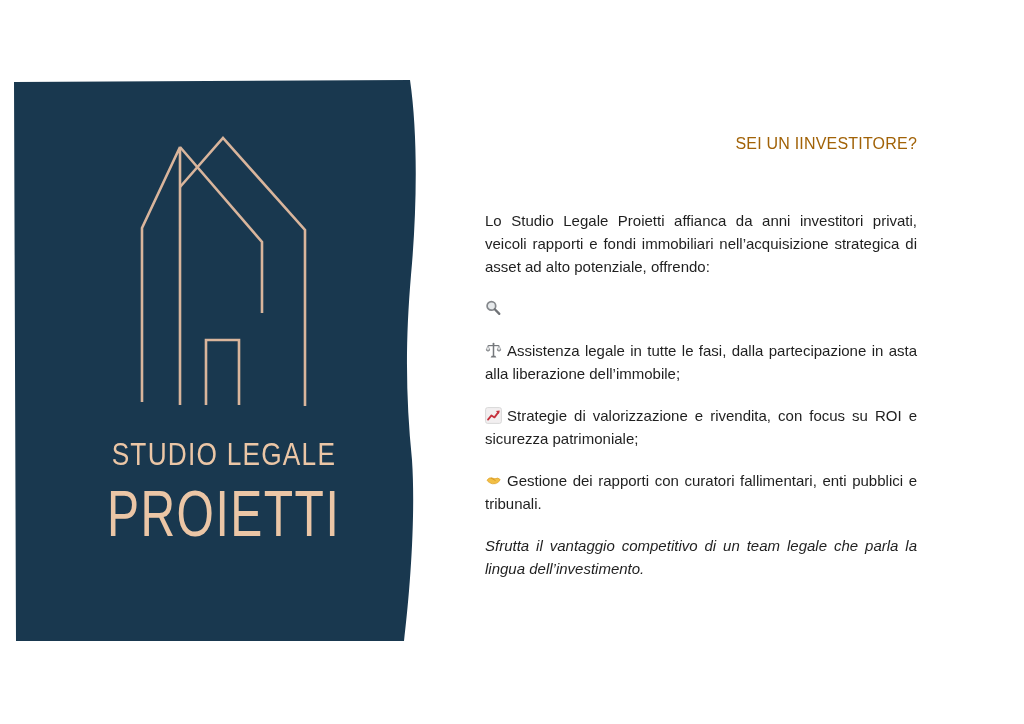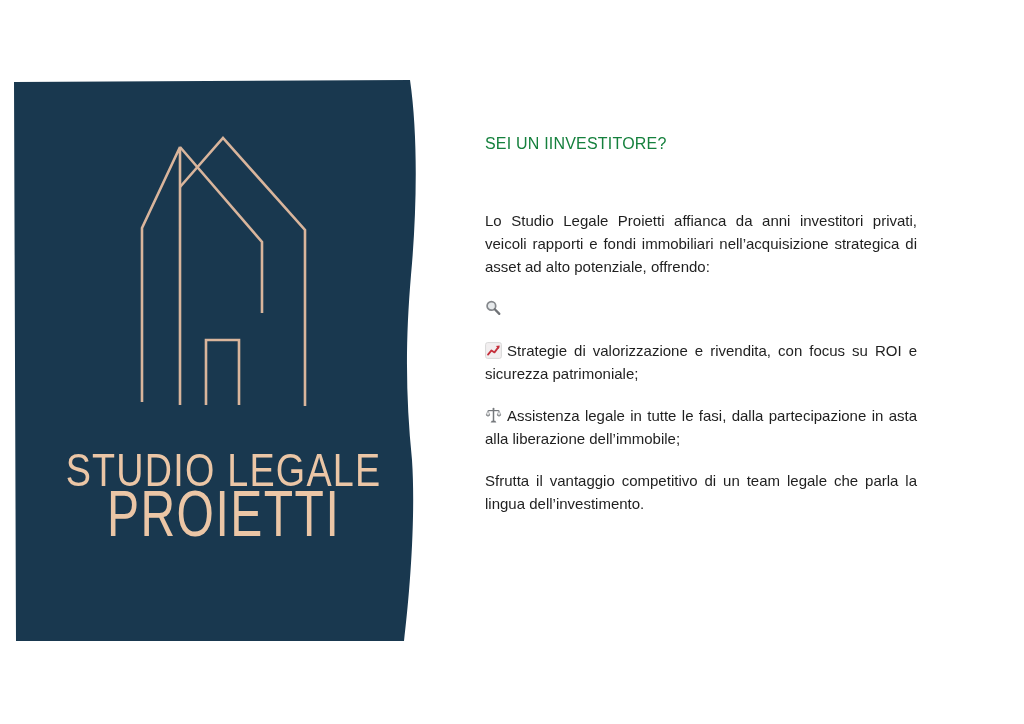--- a/index.html
+++ b/index.html
@@ -4,32 +4,32 @@
 <style>
   html,body{margin:0;padding:0;}
   body{background:#ffffff;font-family:"Liberation Sans",sans-serif;}
   .page{position:relative;width:1024px;height:724px;background:#ffffff;overflow:hidden;}
 
   
   .panel-svg{position:absolute;left:0;top:0;width:1024px;height:724px;}
 
   .logo-text{position:absolute;color:#ebc6a6;text-align:center;white-space:nowrap;
              display:flex;align-items:center;justify-content:center;}
-  .logo-line1{left:26px;top:447px;width:396px;height:46px;font-size:46px;font-weight:300;align-items:center;}
+  .logo-line1{left:26px;top:431px;width:396px;height:46px;font-size:32px;font-weight:300;align-items:center;}
   .logo-line1 .stretch{display:inline-block;transform:scaleX(0.82);transform-origin:center;letter-spacing:1.5px;}
   .logo-line2{left:26px;top:472px;width:396px;height:84px;font-size:64px;font-weight:400;}
   .logo-line2 .stretch{display:inline-block;transform:scaleX(0.75);transform-origin:center;letter-spacing:2px;}
 
   
   .copy{position:absolute;left:485px;top:133px;width:432px;color:#1f1f1f;
         font-size:15px;line-height:23px;}
-  .copy .title{font-size:16px;line-height:22px;font-weight:400;text-align:left;
-               margin:0 0 54px 0;letter-spacing:0.2px;color:#15803d;}
+  .copy .title{font-size:16px;line-height:22px;font-weight:400;text-align:right;
+               margin:0 0 54px 0;letter-spacing:0.2px;color:#a16207;}
   .copy p{margin:0 0 19px 0;text-align:justify;}
-  .copy p.last{margin-bottom:14px;}
+  .copy p.last{margin-bottom:14px;font-style:italic;}
   .emoji{display:inline-block;width:17px;height:17px;vertical-align:-3px;margin-right:5px;}
   .emoji svg{display:block;width:17px;height:17px;}
 </style>
 </head>
 <body>
 
 <div class="page">
 
   <svg class="panel-svg" viewBox="0 0 1024 724" xmlns="http://www.w3.org/2000/svg">
     <path d="M14 82 L410 80 C418 135, 417 210, 411 275 C405 345, 406 400, 412 460 C416 520, 409 600, 404 641 L16 641 Z" fill="#19384F"></path>
@@ -53,33 +53,37 @@
     <h1 class="title">SEI UN IINVESTITORE?</h1>
 
     <p>Lo Studio Legale Proietti affianca da anni investitori privati, veicoli rapporti e fondi immobiliari nell’acquisizione strategica di asset ad alto potenziale, offrendo:</p>
 
     <p><span class="emoji"><svg viewBox="0 0 17 17" xmlns="http://www.w3.org/2000/svg">
             <circle cx="6.4" cy="5.9" r="4.3" fill="#e7eaec" stroke="#85888c" stroke-width="1.7"></circle>
             <line x1="9.8" y1="9.3" x2="14.3" y2="13.9" stroke="#6f7276" stroke-width="2.3" stroke-linecap="round"></line>
           </svg></span></p>
 
     <p><span class="emoji"><svg viewBox="0 0 17 17" xmlns="http://www.w3.org/2000/svg">
-            <rect x="0.6" y="0.6" width="15.8" height="15.8" rx="2" fill="#f2eff0" stroke="#d8d8d8" stroke-width="1"></rect>
-            <polyline points="3,12.6 6.5,8.4 9.5,10.4 13.6,4.9" fill="none" stroke="#c5303c" stroke-width="1.8" stroke-linecap="round" stroke-linejoin="round"></polyline>
-            <path d="M14.6 3.4 L10.9 4.1 L13.8 6.9 Z" fill="#c5303c"></path>
-          </svg></span><span>Strategie di valorizzazione e rivendita, con focus su ROI e sicurezza patrimoniale;</span></p>
-
-    <p><span class="emoji"><svg viewBox="0 0 17 17" xmlns="http://www.w3.org/2000/svg">
             <line x1="8.5" y1="2" x2="8.5" y2="14" stroke="#75787c" stroke-width="1.5"></line>
             <circle cx="8.5" cy="1.7" r="1" fill="#75787c"></circle>
             <line x1="3" y1="3.6" x2="14" y2="3.6" stroke="#75787c" stroke-width="1.2"></line>
             <path d="M3 3.6 L1.2 8 M3 3.6 L4.8 8" stroke="#9b9ea1" stroke-width="0.9" fill="none"></path>
             <path d="M1.2 8 Q3 10.6 4.8 8 Z" fill="#b9bcbf" stroke="#75787c" stroke-width="0.7"></path>
             <path d="M14 3.6 L12.2 8 M14 3.6 L15.8 8" stroke="#9b9ea1" stroke-width="0.9" fill="none"></path>
             <path d="M12.2 8 Q14 10.6 15.8 8 Z" fill="#b9bcbf" stroke="#75787c" stroke-width="0.7"></path>
             <path d="M5.6 15.6 L11.4 15.6 L10.3 13.8 L6.7 13.8 Z" fill="#75787c"></path>
           </svg></span><span>Assistenza legale in tutte le fasi, dalla partecipazione in asta alla liberazione dell’immobile;</span></p>
 
+    <p><span class="emoji"><svg viewBox="0 0 17 17" xmlns="http://www.w3.org/2000/svg">
+            <rect x="0.6" y="0.6" width="15.8" height="15.8" rx="2" fill="#f2eff0" stroke="#d8d8d8" stroke-width="1"></rect>
+            <polyline points="3,12.6 6.5,8.4 9.5,10.4 13.6,4.9" fill="none" stroke="#c5303c" stroke-width="1.8" stroke-linecap="round" stroke-linejoin="round"></polyline>
+            <path d="M14.6 3.4 L10.9 4.1 L13.8 6.9 Z" fill="#c5303c"></path>
+          </svg></span><span>Strategie di valorizzazione e rivendita, con focus su ROI e sicurezza patrimoniale;</span></p>
+
+    <p><span class="emoji"><svg viewBox="0 0 17 17" xmlns="http://www.w3.org/2000/svg">
+            <path d="M2 8.2 Q4 5.2 7 6 L10 6.8 Q13 5 15.2 7.6 Q13.6 11 10.5 11.6 Q7 12.4 4.5 10.6 Q2.8 9.6 2 8.2 Z" fill="#f2bf45" stroke="#e0a52e" stroke-width="0.8" stroke-linejoin="round"></path>
+            <path d="M6.3 6.1 L10.2 8.4" stroke="#d89a26" stroke-width="1" fill="none" stroke-linecap="round"></path>
+          </svg></span><span>Gestione dei rapporti con curatori fallimentari, enti pubblici e tribunali.</span></p>
 
     <p class="last">Sfrutta il vantaggio competitivo di un team legale che parla la lingua dell’investimento.</p>
 
   </div>
 </div>
 
 </body></html>

